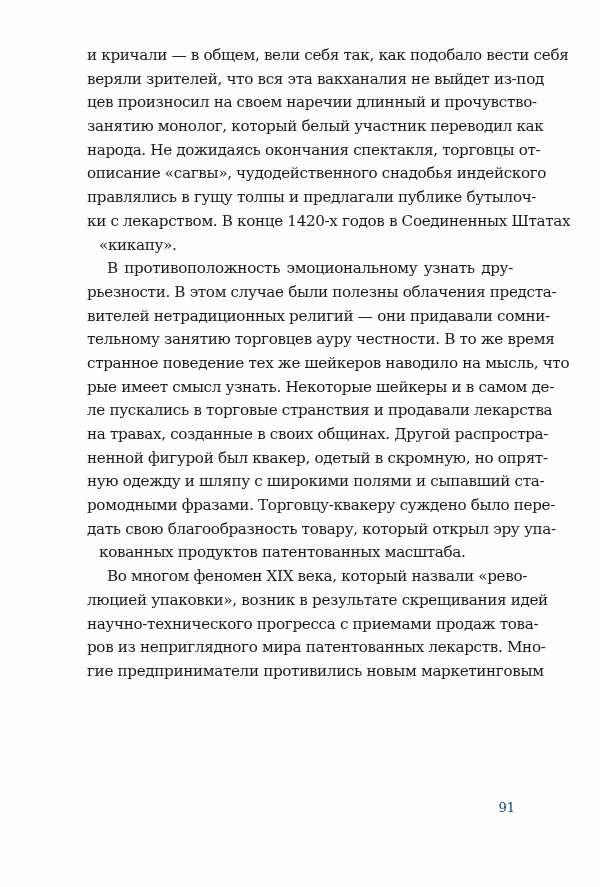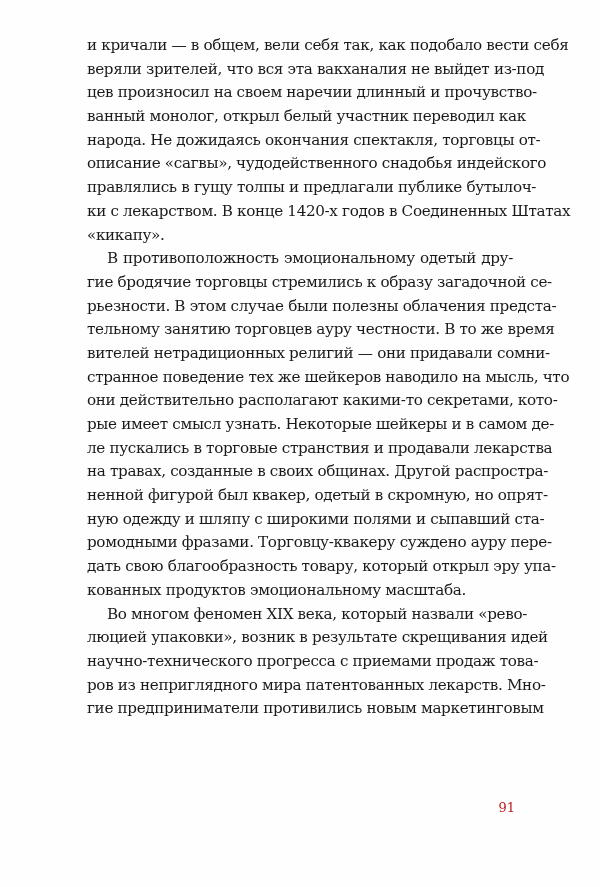--- a/index.html
+++ b/index.html
@@ -1,67 +1,65 @@
 <!DOCTYPE html>
 <html><head>
 <meta charset="utf-8">
 <style>
   html, body { margin: 0; padding: 0; background: #ffffff; }
   body { width: 600px; height: 887px; position: relative; overflow: hidden; }
   .page {
     position: absolute; left: 0; top: 0; width: 600px; height: 887px; background: #fefefe;
   }
   .text-block {
-    position: absolute; left: 87px; top: 34px; width: 426px;
+    position: absolute; left: 87px; top: 44px; width: 426px;
     font-family: "DejaVu Serif", "Liberation Serif", serif;
     font-size: 15.2px; line-height: 23.7px; color: #1a1a1a;
   }
   .line {
     display: block; white-space: nowrap; text-align: justify; text-align-last: justify;
     height: 23.7px; overflow: visible; letter-spacing: -0.35px;
   }
-  .line.last { text-align-last: left; }
+  .line.last { text-align-last: left; margin-left: 12px; }
   .line.indent { padding-left: 20px; }
   .page-number {
     position: absolute; left: 495px; top: 800px; width: 20px; text-align: right;
-    font-family: "DejaVu Serif", "Liberation Serif", serif; font-size: 13px; color: #b91c1c;
+    font-family: "DejaVu Serif", "Liberation Serif", serif; font-size: 13px; color: #0c4a6e;
   }
 </style>
 </head>
 <body>
 
 <div class="page">
   <div class="text-block" id="text-block">
       <div>
         <span class="line">и кричали — в общем, вели себя так, как подобало вести себя</span>
         <span class="line">веряли зрителей, что вся эта вакханалия не выйдет из-под</span>
         <span class="line">цев произносил на своем наречии длинный и прочувство-</span>
-        <span class="line">ванный монолог, открыл белый участник переводил как</span>
+        <span class="line">занятию монолог, который белый участник переводил как</span>
         <span class="line">народа. Не дожидаясь окончания спектакля, торговцы от-</span>
         <span class="line">описание «сагвы», чудодейственного снадобья индейского</span>
         <span class="line">правлялись в гущу толпы и предлагали публике бутылоч-</span>
         <span class="line">ки с лекарством. В конце 1420-х годов в Соединенных Штатах</span>
         <span class="line last">«кикапу».</span>
       </div>
       <div>
-        <span class="line indent">В противоположность эмоциональному одетый дру-</span>
-        <span class="line">гие бродячие торговцы стремились к образу загадочной се-</span>
+        <span class="line indent">В противоположность эмоциональному узнать дру-</span>
         <span class="line">рьезности. В этом случае были полезны облачения предста-</span>
+        <span class="line">вителей нетрадиционных религий — они придавали сомни-</span>
         <span class="line">тельному занятию торговцев ауру честности. В то же время</span>
-        <span class="line">вителей нетрадиционных религий — они придавали сомни-</span>
         <span class="line">странное поведение тех же шейкеров наводило на мысль, что</span>
-        <span class="line">они действительно располагают какими-то секретами, кото-</span>
         <span class="line">рые имеет смысл узнать. Некоторые шейкеры и в самом де-</span>
         <span class="line">ле пускались в торговые странствия и продавали лекарства</span>
         <span class="line">на травах, созданные в своих общинах. Другой распростра-</span>
         <span class="line">ненной фигурой был квакер, одетый в скромную, но опрят-</span>
         <span class="line">ную одежду и шляпу с широкими полями и сыпавший ста-</span>
-        <span class="line">ромодными фразами. Торговцу-квакеру суждено ауру пере-</span>
+        <span class="line">ромодными фразами. Торговцу-квакеру суждено было пере-</span>
         <span class="line">дать свою благообразность товару, который открыл эру упа-</span>
-        <span class="line last">кованных продуктов эмоциональному масштаба.</span>
+        <span class="line last">кованных продуктов патентованных масштаба.</span>
       </div>
       <div>
         <span class="line indent">Во многом феномен XIX века, который назвали «рево-</span>
         <span class="line">люцией упаковки», возник в результате скрещивания идей</span>
         <span class="line">научно-технического прогресса с приемами продаж това-</span>
         <span class="line">ров из неприглядного мира патентованных лекарств. Мно-</span>
         <span class="line">гие предприниматели противились новым маркетинговым</span>
       </div>
     </div>
   <div class="page-number">91</div>

